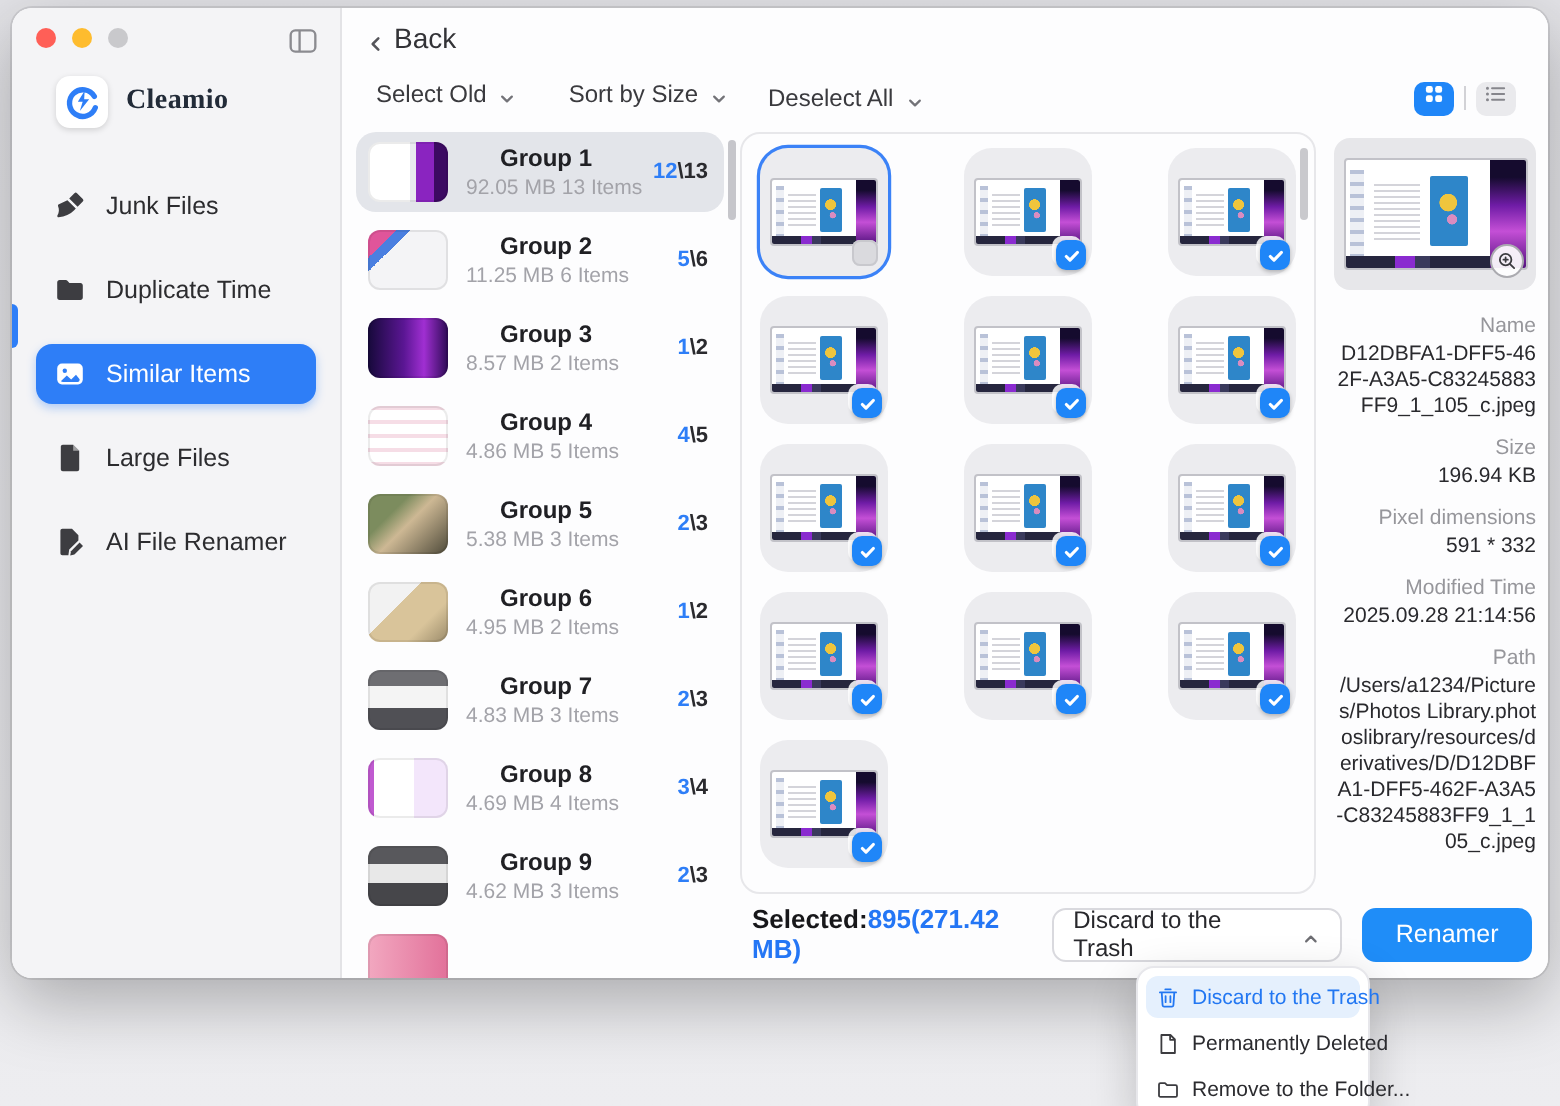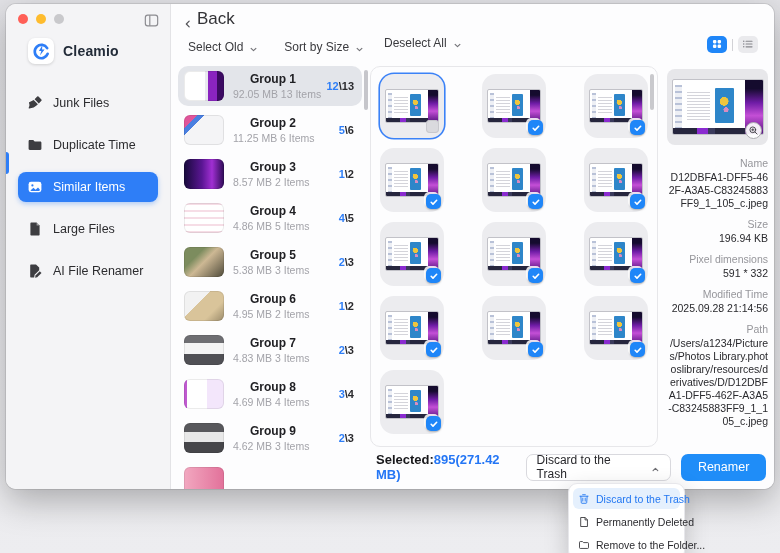--- a/index.html
+++ b/index.html
@@ -14,40 +14,40 @@
     background:#fdfdfe; border-radius:10px; overflow:hidden; display:flex;
     box-shadow:0 12px 34px rgba(0,0,0,.28), 0 0 0 1px rgba(0,0,0,.09); }
 
   
   .sidebar { position:relative; width:165px; background:#f4f4f6;
     border-right:1px solid #e3e3e6; flex:0 0 165px; }
   .traffic { display:flex; gap:8px; padding:10px 0 0 12px; }
   .traffic span { width:10px; height:10px; border-radius:50%; display:block; }
   .sb-toggle { position:absolute; top:8px; right:10px; width:17px; height:17px; color:#8b8b90; }
   .sb-toggle svg { width:100%; height:100%; }
-  .logo-row { display:flex; align-items:center; gap:9px; margin:14px 0 0 22px; }
+  .logo-row { display:flex; align-items:center; gap:9px; margin:14px 0 0 22px;font-family:Liberation Serif, serif; }
   .logo-badge { width:26px; height:26px; background:#fff; border-radius:7px;
     box-shadow:0 1px 3px rgba(0,0,0,.15); display:flex; align-items:center; justify-content:center; }
   .logo-badge svg { width:20px; height:20px; }
   .app-name { font-size:14px; font-weight:700; color:#222b38; letter-spacing:.2px; }
   .nav { margin-top:24px; }
   .nav-item { display:flex; align-items:center; gap:10px; height:30px;
     margin:0 12px 12px 12px; padding-left:9px; border-radius:8px;
     font-size:12.5px; color:#2c2c2f; font-weight:500; cursor:default; }
   .nav-ico { width:16px; height:16px; color:#3d3d41; flex:0 0 16px; }
   .nav-ico svg { width:100%; height:100%; }
   .nav-item.active { background:#2e7ef7; color:#fff; box-shadow:0 2px 5px rgba(46,126,247,.35); }
   .nav-item.active .nav-ico { color:#fff; }
   .edge-accent { position:absolute; left:0; top:148px; width:3px; height:22px;
     background:#2e7ef7; border-radius:0 3px 3px 0; }
 
   
   .content { flex:1; display:flex; flex-direction:column; background:#fdfdfe; min-width:0; }
   .topbar { height:30px; display:flex; align-items:center; padding-left:12px; }
-  .back-btn { display:flex; align-items:center; gap:4px; font-size:17px; color:#333337; }
+  .back-btn { display:flex; align-items:center; gap:4px; font-size:14px; color:#333337; }
   .back-btn .chev { width:10px; height:10px; color:#55555a; }
   .back-btn .chev svg { width:100%; height:100%; }
   .body-row { flex:1; display:flex; padding-left:5px; min-height:0; }
 
   
   .group-col { width:192px; flex:0 0 192px; display:flex; flex-direction:column; min-height:0; }
   .group-head { display:flex; align-items:center; gap:26px; height:26px;
     padding-left:12px; margin-bottom:6px;text-align:center; }
   .drop-label { display:flex; align-items:center; gap:6px; font-size:12px; color:#3a3a3e; font-weight:500; }
   .drop-label .chev { width:9px; height:9px; color:#737378; }
@@ -63,21 +63,21 @@
   .g-meta { font-size:10.5px; color:#a3a3a9; white-space:nowrap; }
   .g-count { margin-left:auto; font-size:11px; font-weight:600; white-space:nowrap;text-align:center; }
   .cnt-sel { color:#2e7ef7; }
   .cnt-tot { color:#2a2a2e; }
   .g-scroll { position:absolute; right:0; top:4px; width:4px; height:40px;
     border-radius:2px; background:#c6c6cb; }
 
   
   .right-area { flex:1; display:flex; flex-direction:column; margin-left:2px;
     padding-right:6px; min-width:0; }
-  .main-head { height:26px; display:flex; align-items:flex-start; margin:2px 10px 4px 14px; }
+  .main-head { height:26px; display:flex; align-items:center; margin:2px 10px 4px 14px; }
   .view-toggles { margin-left:auto; display:flex; align-items:center; gap:5px; }
   .vt-btn { width:20px; height:17px; border-radius:5px; display:flex;
     align-items:center; justify-content:center; }
   .vt-grid { background:#1f86f8; color:#fff; }
   .vt-list { background:#eaeaed; color:#86868c; }
   .vt-btn svg { width:12px; height:12px; }
   .vt-sep { width:1px; height:12px; background:#d2d2d6; }
 
   .mid-row { flex:1; display:flex; gap:6px; min-height:0;text-align:right; }
   .grid-box { position:relative; width:288px; flex:0 0 288px;

